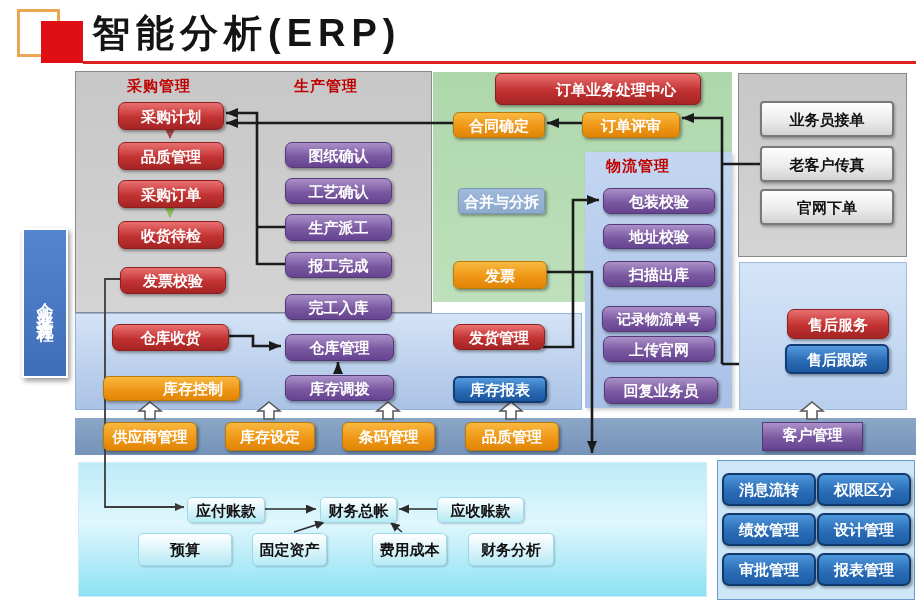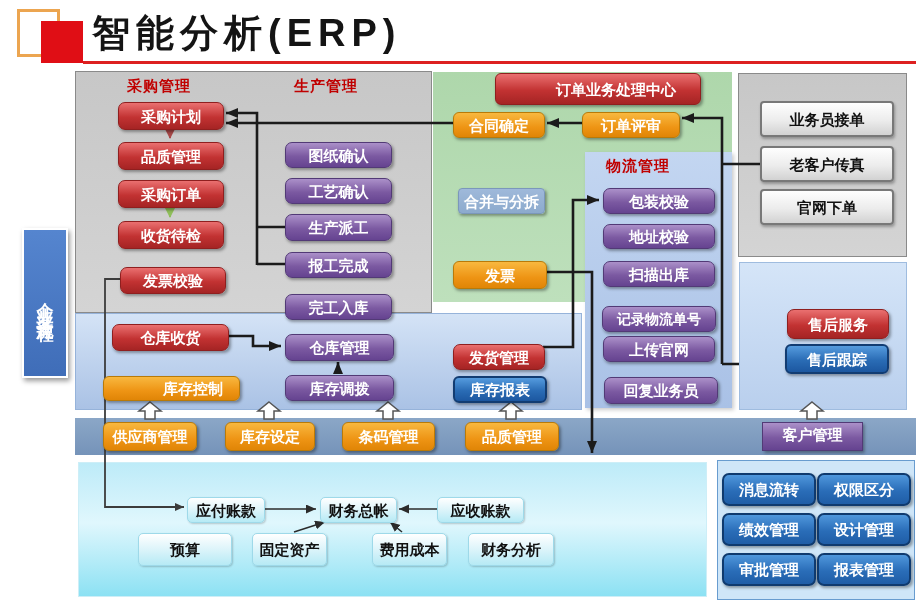--- a/index.html
+++ b/index.html
@@ -121,21 +121,21 @@
   <div class="box purple" style="left:285px;top:142px;width:105px;height:24px;">图纸确认</div>
   <div class="box purple" style="left:285px;top:178px;width:105px;height:24px;">工艺确认</div>
   <div class="box purple" style="left:285px;top:214px;width:105px;height:25px;">生产派工</div>
   <div class="box purple" style="left:285px;top:252px;width:105px;height:24px;">报工完成</div>
   <div class="box purple" style="left:285px;top:294px;width:105px;height:24px;">完工入库</div>
 
   <div class="box red" style="left:112px;top:324px;width:115px;height:25px;">仓库收货</div>
   <div class="box purple" style="left:285px;top:334px;width:107px;height:25px;">仓库管理</div>
   <div class="box orange" style="left:103px;top:376px;width:92px;height:23px;padding-left:43px;">库存控制</div>
   <div class="box purple" style="left:285px;top:375px;width:107px;height:24px;">库存调拨</div>
-  <div class="box red" style="left:453px;top:344px;width:90px;height:24px;">发货管理</div>
+  <div class="box red" style="left:453px;top:324px;width:90px;height:24px;">发货管理</div>
   <div class="box bluebox" style="left:453px;top:376px;width:90px;height:23px;">库存报表</div>
 
   <div class="box red" style="left:495px;top:73px;width:168px;height:30px;border-radius:6px;padding-left:36px;">订单业务处理中心</div>
   <div class="box orange" style="left:453px;top:112px;width:90px;height:24px;">合同确定</div>
   <div class="box orange" style="left:582px;top:112px;width:96px;height:24px;">订单评审</div>
   <div class="box steel" style="left:458px;top:188px;width:85px;height:24px;">合并与分拆</div>
   <div class="box orange" style="left:453px;top:261px;width:92px;height:26px;">发票</div>
 
   <div class="box purple" style="left:603px;top:188px;width:110px;height:24px;">包装校验</div>
   <div class="box purple" style="left:603px;top:224px;width:110px;height:23px;">地址校验</div>

